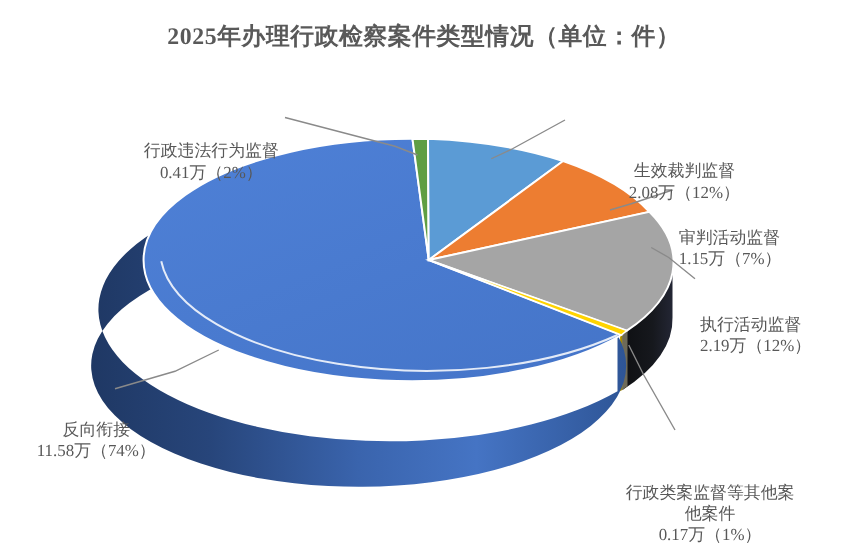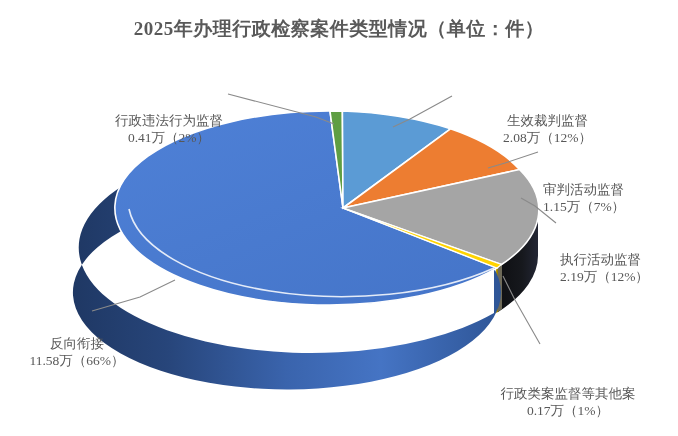--- a/index.html
+++ b/index.html
@@ -37,21 +37,21 @@
     font-family:"Liberation Serif","DejaVu Serif",serif;
     white-space:nowrap;
     text-align:center;
     margin-top:40px;
   }
   .lbl .l1{display:block;}
   .lbl .l2{display:block;}
   .lbl .l3{display:block;}
 
   #label-admin-illegal{ left:84px;  top:72px;  width:170px; }
-  #label-effective-judgment{ left:460px; top:72px;  width:175px; }
+  #label-effective-judgment{ left:460px; top:88px;  width:175px; }
   #label-trial-activity{ left:543px; top:141px; width:140px; text-align:left;}
   #label-execution-activity{ left:560px; top:211px; width:140px; text-align:left;}
   #label-reverse-link{ left:2px;  top:295px; width:150px; }
   #label-other-cases{ left:468px; top:345px; width:200px; }
 </style>
 </head>
 <body>
 
 <div id="chart-root">
 
@@ -145,21 +145,22 @@
     <span class="l2">1.15万（7%）</span>
   </div>
 
   <div class="lbl" id="label-execution-activity">
     <span class="l1">执行活动监督</span>
     <span class="l2">2.19万（12%）</span>
   </div>
 
   <div class="lbl" id="label-reverse-link">
     <span class="l1">反向衔接</span>
-    <span class="l2">11.58万（66%）</span>
+    <span class="l2">11.58万（74%）</span>
   </div>
 
   <div class="lbl" id="label-other-cases">
     <span class="l1">行政类案监督等其他案</span>
+    <span class="l2">他案件</span>
     <span class="l3">0.17万（1%）</span>
   </div>
 
 </div>
 
 </body></html>

